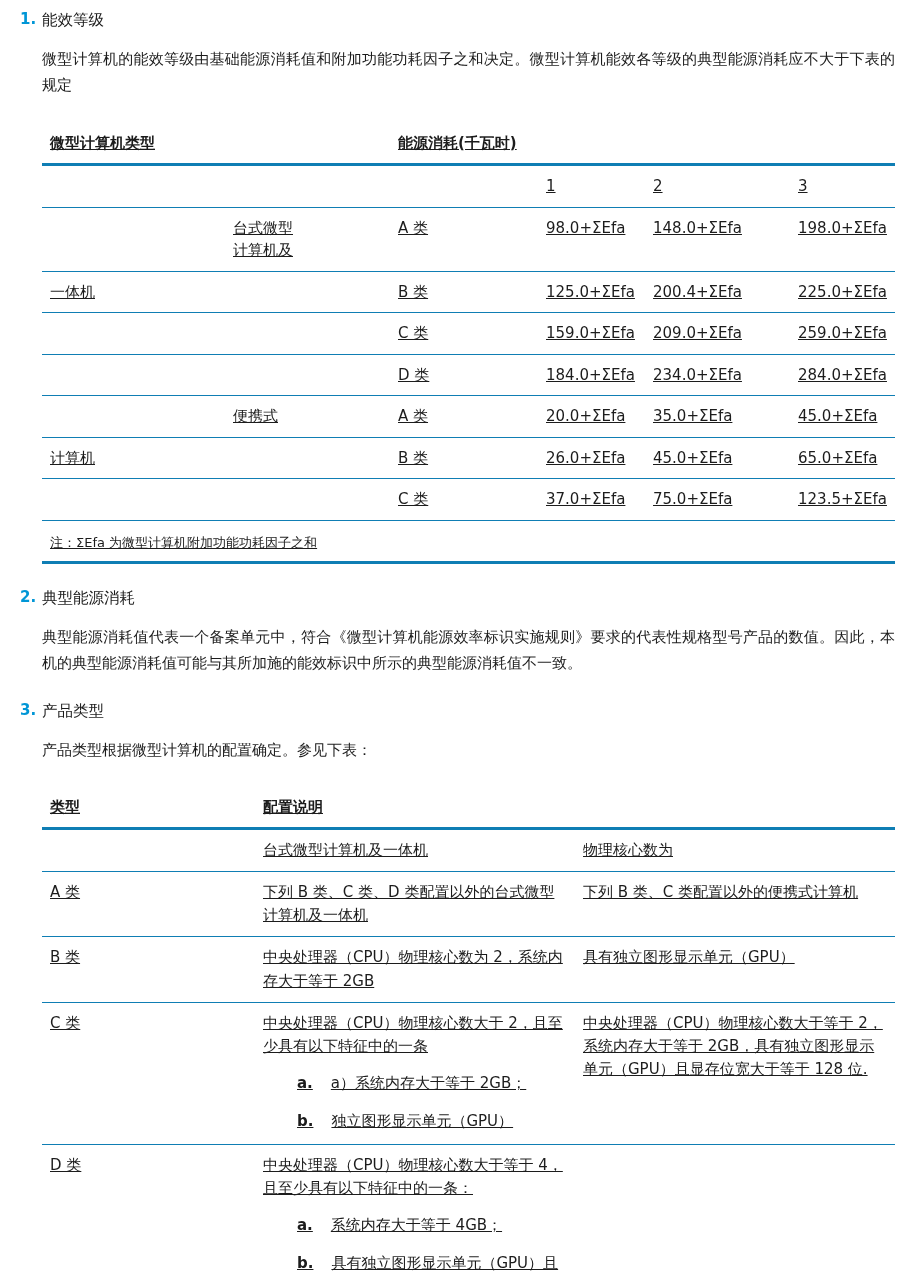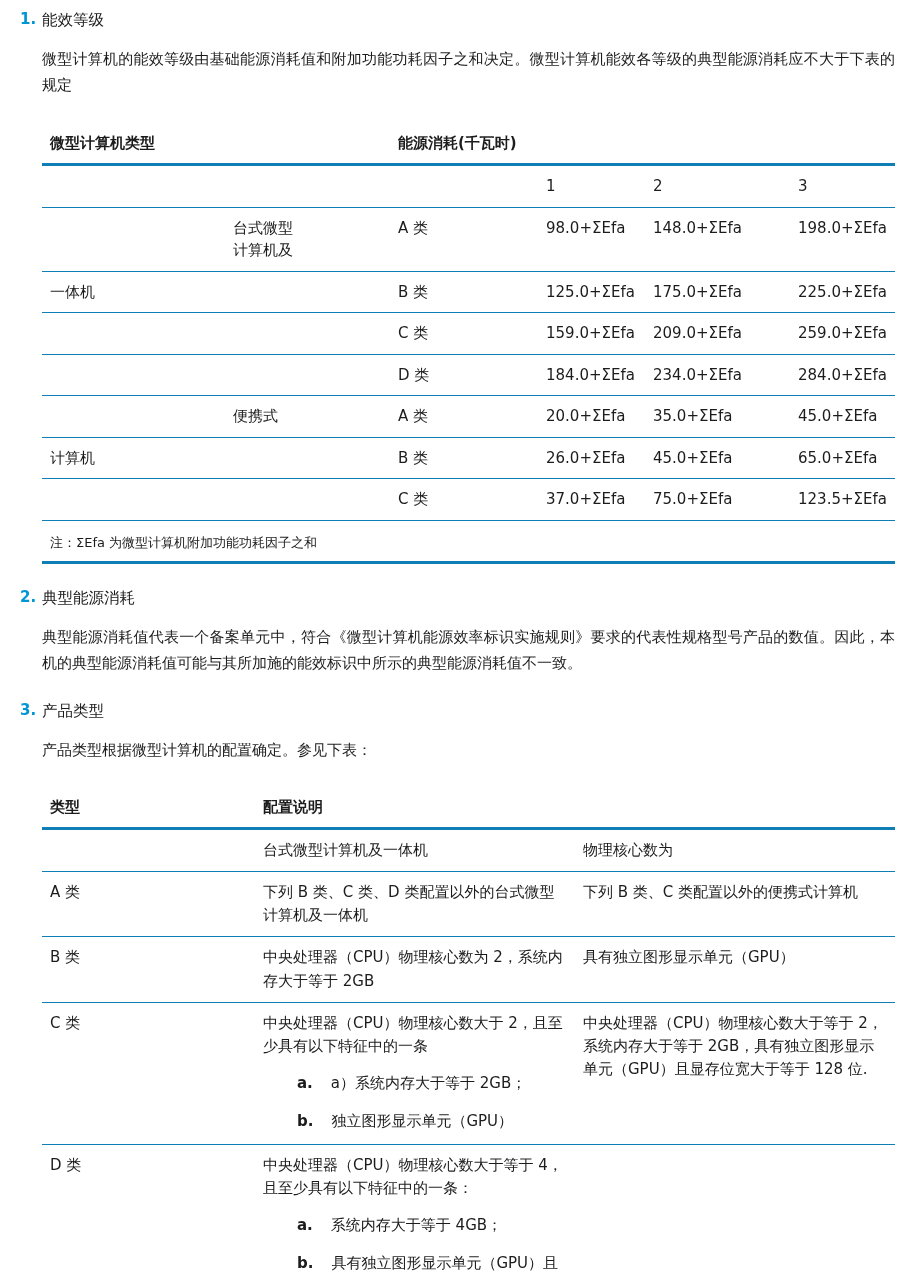--- a/index.html
+++ b/index.html
@@ -27,20 +27,21 @@
   }
   .sec-title { font-size: 15.5px; }
   .sec-body { margin-top: 15px; line-height: 1.75; text-align: justify; }
 
   .doc-table {
     border-collapse: collapse;
     table-layout: fixed;
     width: 853px;
     margin-top: 24px;
     border-bottom: 3px solid var(--rule, #0f7eb4);
+    text-decoration: underline;
   }
   .doc-table th, .doc-table td {
     vertical-align: top;
     text-align: left;
     font-weight: 400;
     padding: 9px 6px 9px 8px;
     line-height: 1.5;
   }
   .doc-table th { font-weight: 700; }
   .th-center { text-align: center; }
@@ -95,21 +96,21 @@
           <td class="c-class">A 类</td>
           <td>98.0+ΣEfa</td>
           <td>148.0+ΣEfa</td>
           <td>198.0+ΣEfa</td>
         </tr>
         <tr class="row-thin">
           <td>一体机</td>
           <td class="c-pre"></td>
           <td class="c-class">B 类</td>
           <td>125.0+ΣEfa</td>
-          <td>175.0+ΣEfa</td>
+          <td>200.4+ΣEfa</td>
           <td>225.0+ΣEfa</td>
         </tr>
         <tr class="row-thin">
           <td></td>
           <td class="c-pre"></td>
           <td class="c-class">C 类</td>
           <td>159.0+ΣEfa</td>
           <td>209.0+ΣEfa</td>
           <td>259.0+ΣEfa</td>
         </tr>

